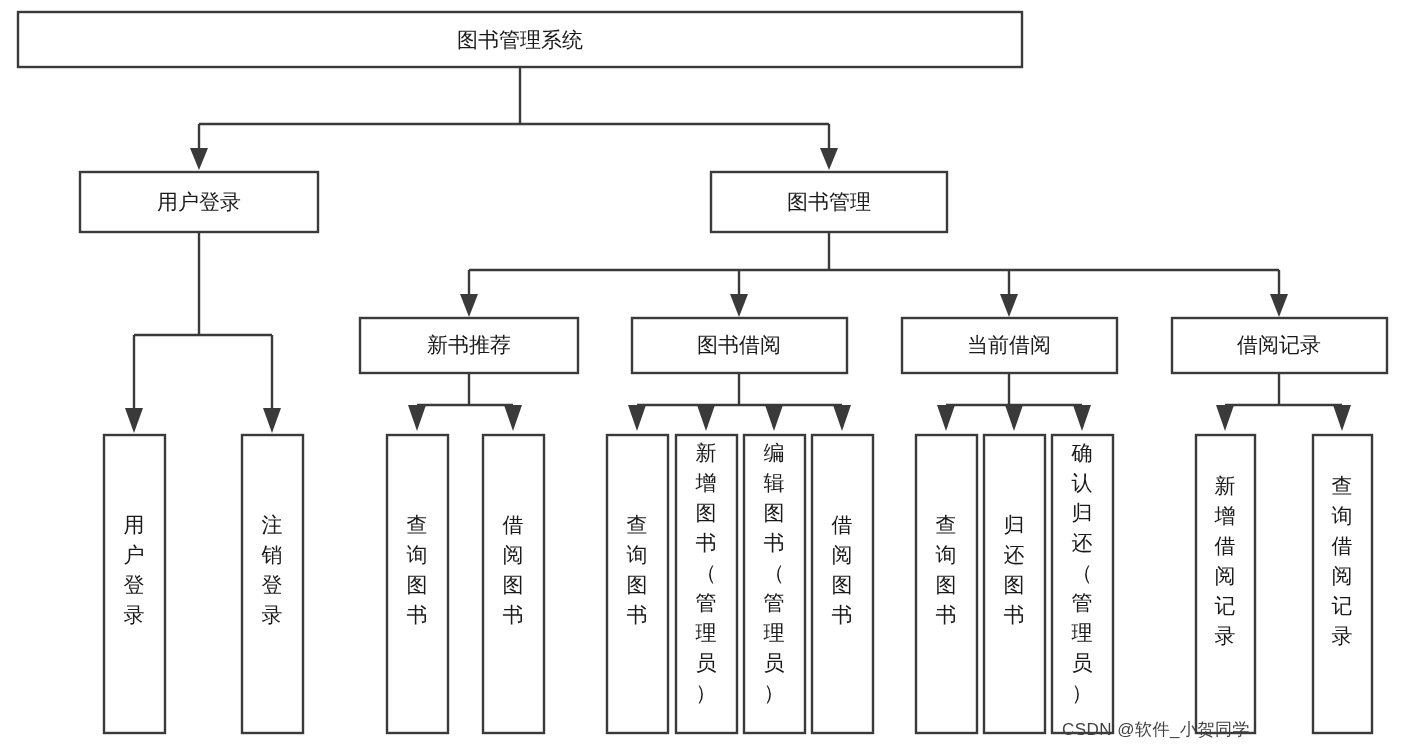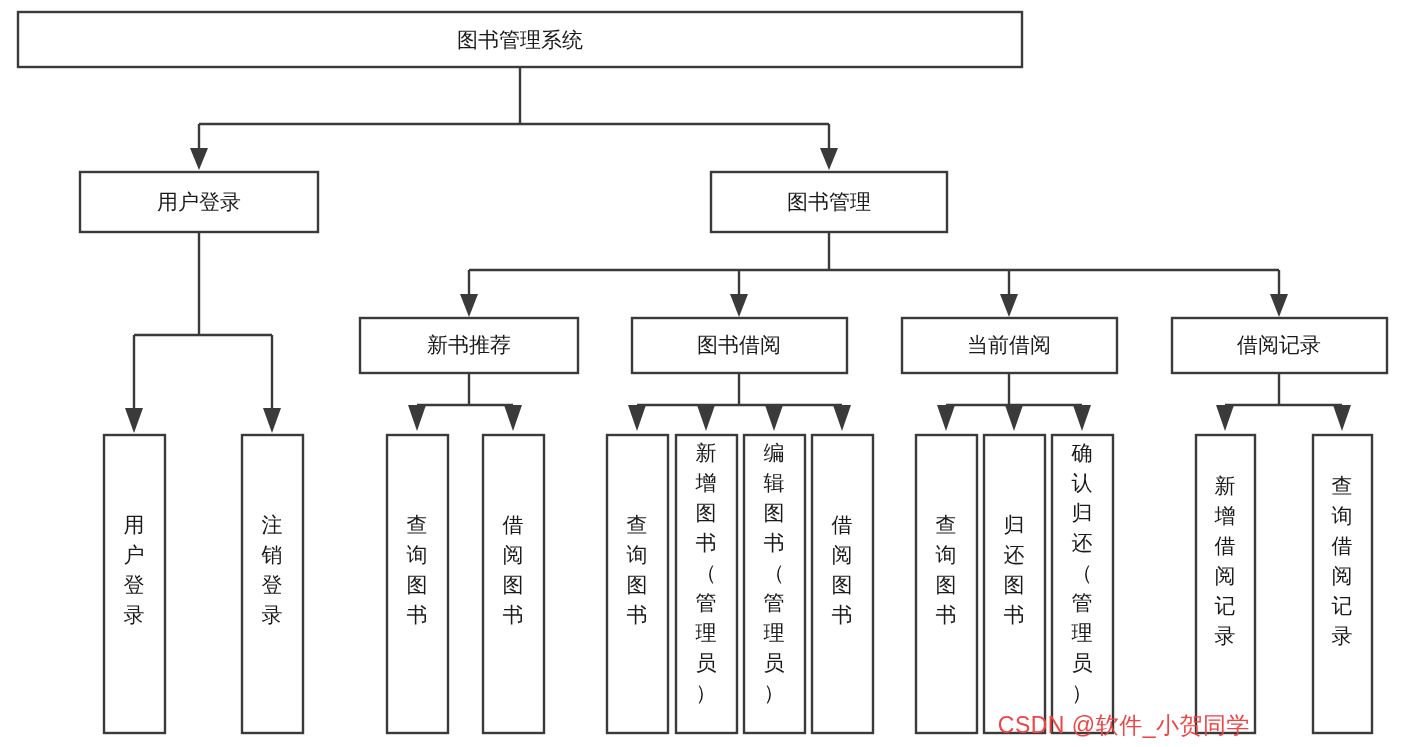--- a/index.html
+++ b/index.html
@@ -53,22 +53,22 @@
     font-family: "Liberation Sans", "DejaVu Sans", sans-serif;
     font-size: 21px;
     fill: #1a1a1a;
     text-anchor: middle;
   }
   .watermark {
     position: absolute;
     right: 8px;
     bottom: 6px;
     font-family: "Liberation Sans", "DejaVu Sans", sans-serif;
-    font-size: 23px;
-    color: #ef4444;
+    font-size: 17px;
+    color: #404040;
     letter-spacing: 0.5px;
     white-space: nowrap;
     user-select: none;
   }
 </style>
 </head>
 <body>
 
 <div id="diagram-root">
 

